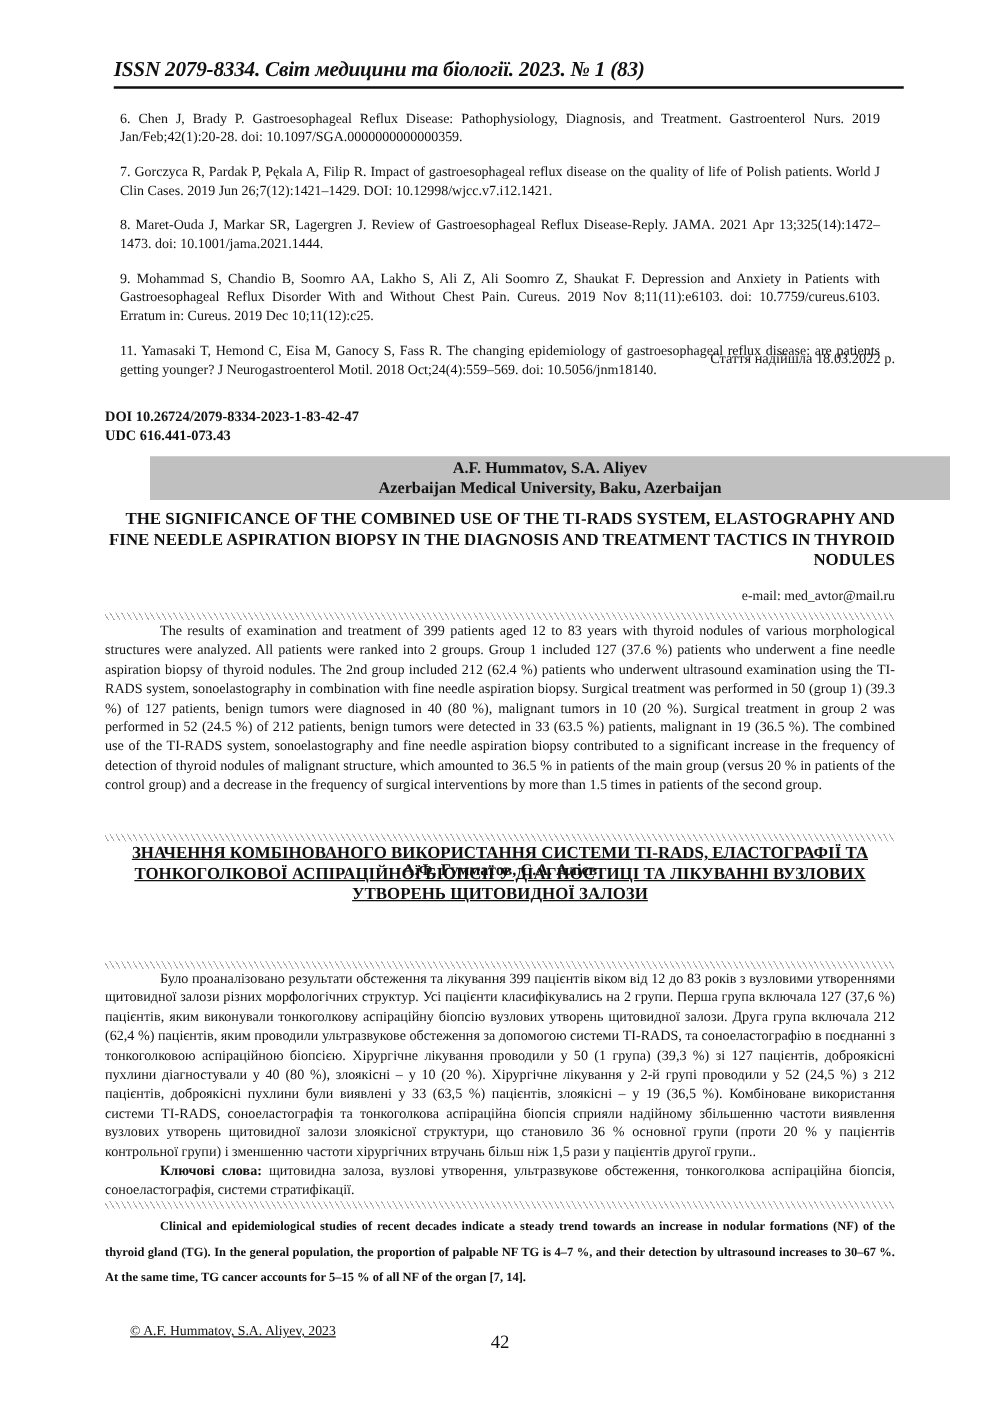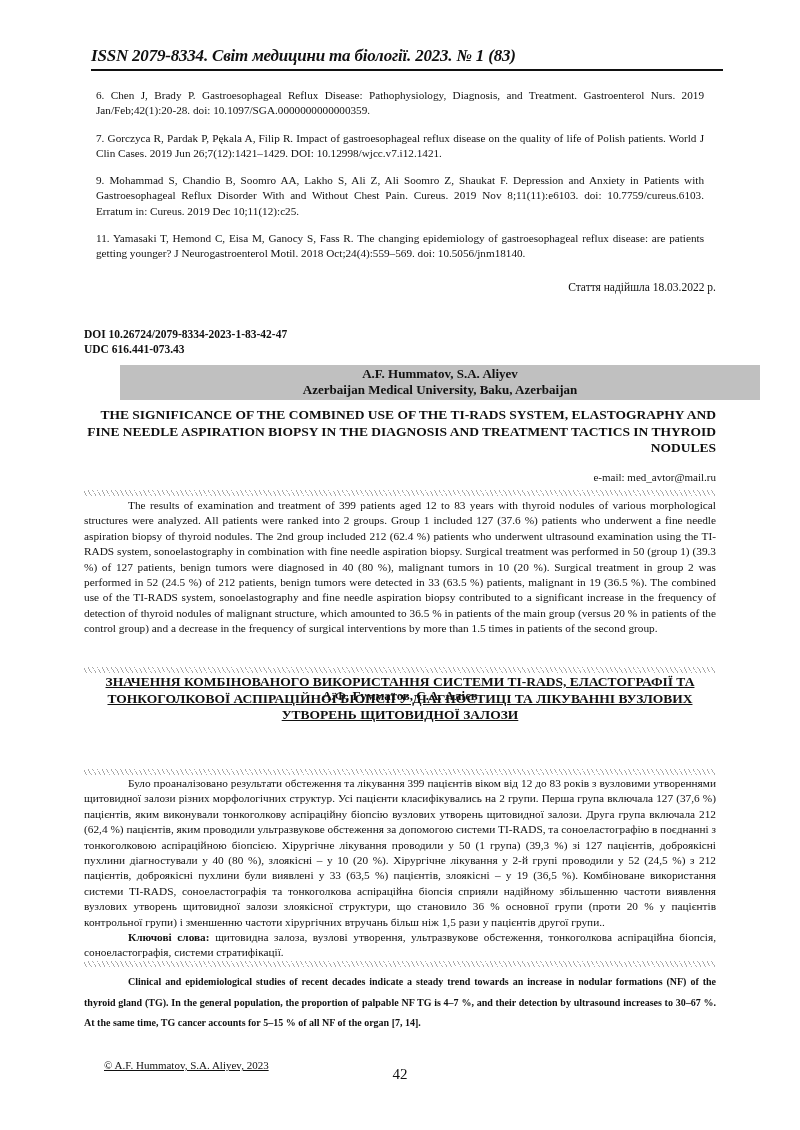--- a/index.html
+++ b/index.html
@@ -43,20 +43,21 @@
 </head>
 <body>
 
 <div class="page">
 
   <div class="running-head">ISSN 2079-8334. Світ медицини та біології. 2023. № 1 (83)</div>
 
   <div class="refs">
     <p>6. Chen J, Brady P. Gastroesophageal Reflux Disease: Pathophysiology, Diagnosis, and Treatment. Gastroenterol Nurs. 2019 Jan/Feb;42(1):20-28. doi: 10.1097/SGA.0000000000000359.</p>
     <p>7. Gorczyca R, Pardak P, Pękala A, Filip R. Impact of gastroesophageal reflux disease on the quality of life of Polish patients. World J Clin Cases. 2019 Jun 26;7(12):1421–1429. DOI: 10.12998/wjcc.v7.i12.1421.</p>
+    <p>8. Maret-Ouda J, Markar SR, Lagergren J. Review of Gastroesophageal Reflux Disease-Reply. JAMA. 2021 Apr 13;325(14):1472–1473. doi: 10.1001/jama.2021.1444.</p>
     <p>9. Mohammad S, Chandio B, Soomro AA, Lakho S, Ali Z, Ali Soomro Z, Shaukat F. Depression and Anxiety in Patients with Gastroesophageal Reflux Disorder With and Without Chest Pain. Cureus. 2019 Nov 8;11(11):e6103. doi: 10.7759/cureus.6103. Erratum in: Cureus. 2019 Dec 10;11(12):c25.</p>
     <p>11. Yamasaki T, Hemond C, Eisa M, Ganocy S, Fass R. The changing epidemiology of gastroesophageal reflux disease: are patients getting younger? J Neurogastroenterol Motil. 2018 Oct;24(4):559–569. doi: 10.5056/jnm18140.</p>
   </div>
 
   <div class="received">Стаття надійшла 18.03.2022 р.</div>
 
   <div class="doi">
     <div>DOI 10.26724/2079-8334-2023-1-83-42-47</div>
     <div>UDC 616.441-073.43</div>
   </div>

